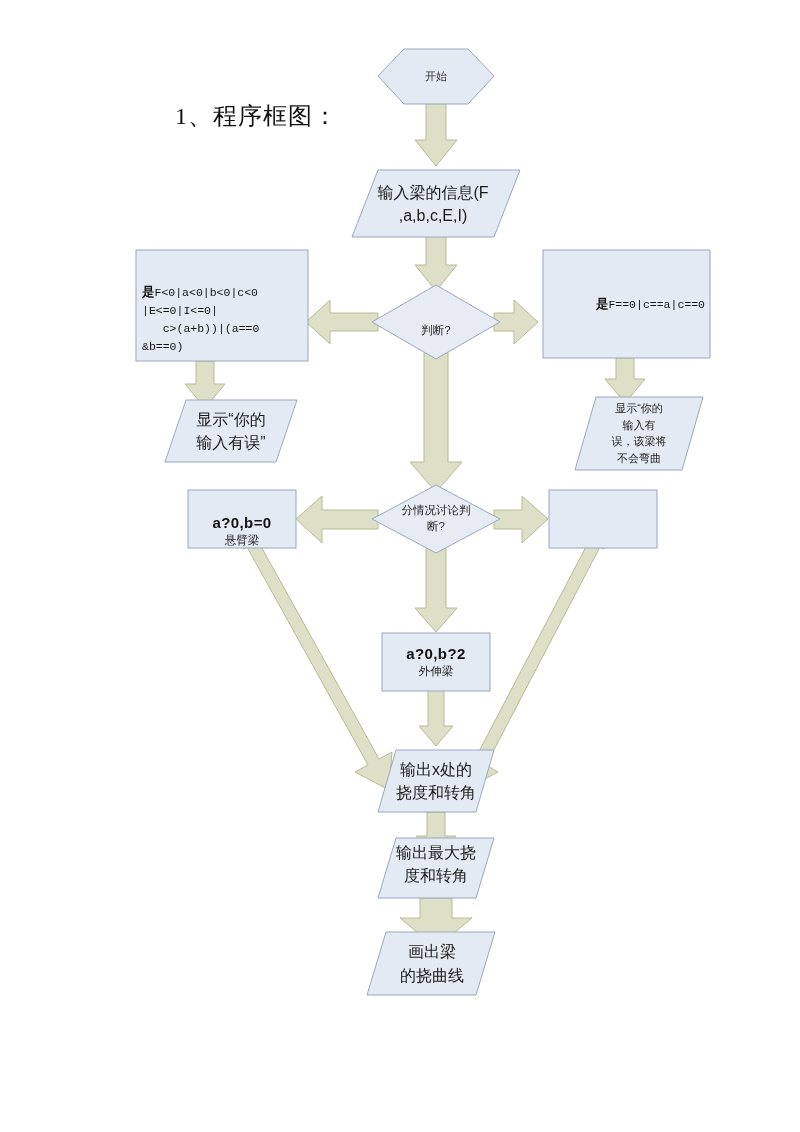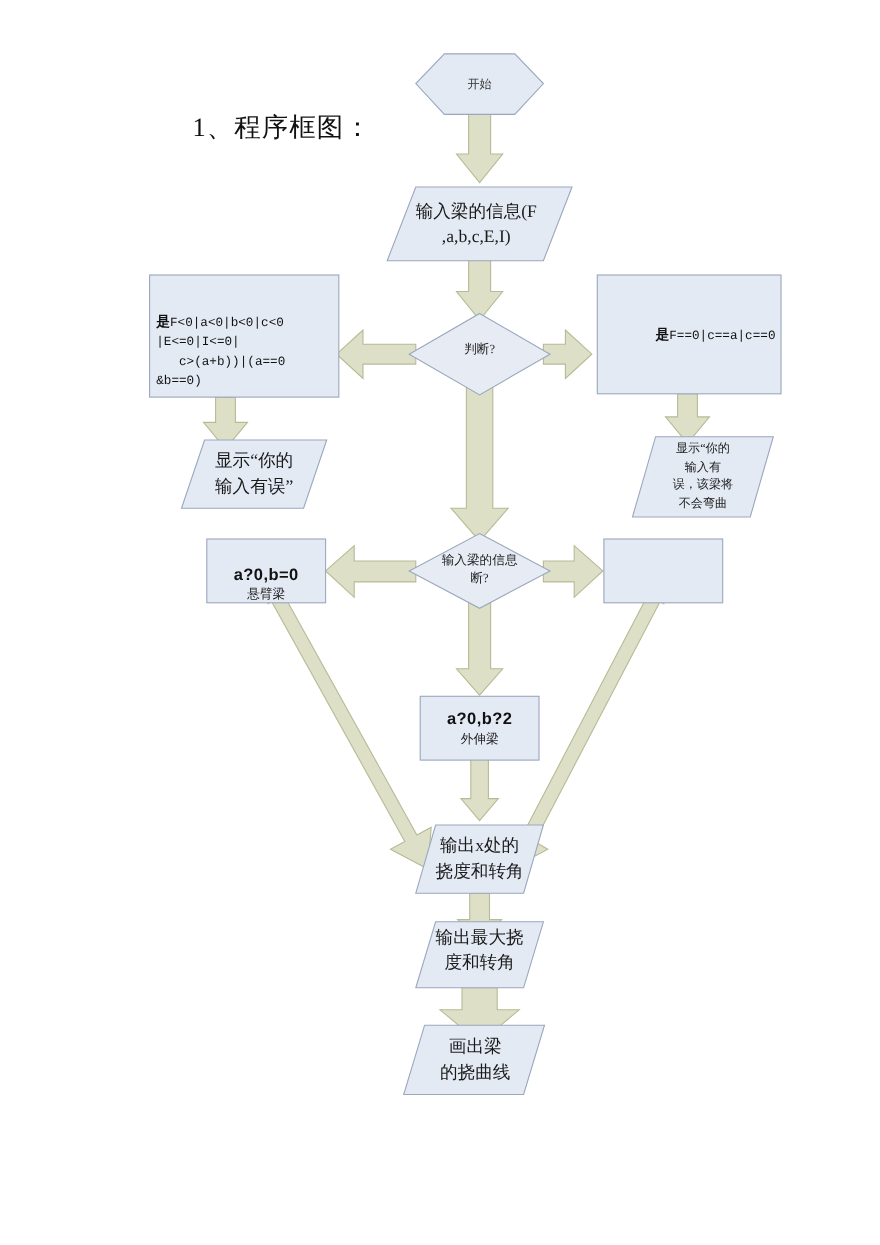--- a/index.html
+++ b/index.html
@@ -38,21 +38,21 @@
   .node-label {
     position: absolute;
     display: flex;
     flex-direction: column;
     align-items: center;
     justify-content: center;
     text-align: center;
     pointer-events: none;
   }
   .cjk {
-    font-family: Liberation Serif, serif;
+    font-family: Liberation Sans, sans-serif;
   }
   .t-start {
     font-size: 11px;
     color: #333333;
   }
   .t-io {
     font-size: 16px;
     line-height: 1.45;
     color: #1a1a1a;
   }
@@ -175,21 +175,21 @@
     <span>,a,b,c,E,I)</span>
   </div>
 
   <div class="node-label t-cond" style="left:142px; top:255px; width:166px; height:100px; align-items:flex-start; justify-content:flex-start;margin-top:28px;">
     <span><b class="cjk">是</b><span>F&lt;0|a&lt;0|b&lt;0|c&lt;0</span></span>
     <span>|E&lt;=0|I&lt;=0|</span>
     <span>   c&gt;(a+b))|(a==0</span>
     <span>&amp;b==0)</span>
   </div>
 
-  <div class="node-label cjk t-diamond" style="left:392px; top:296px; width:88px; height:44px;">
+  <div class="node-label cjk t-diamond" style="left:392px; top:308px; width:88px; height:44px;">
     <span>判断?</span>
   </div>
 
   <div class="node-label t-cond" style="left:565px; top:290px; width:140px; height:30px; align-items:flex-end; justify-content:center;">
     <span><b class="cjk">是</b><span>F==0|c==a|c==0</span></span>
   </div>
 
   <div class="node-label cjk t-io" style="left:176px; top:402px; width:110px; height:58px;">
     <span>显示“你的</span>
     <span>输入有误”</span>
@@ -201,21 +201,21 @@
     <span>误，该梁将</span>
     <span>不会弯曲</span>
   </div>
 
   <div class="node-label" style="left:188px; top:504px; width:108px; height:54px;">
     <span class="t-case-main">a?0,b=0</span>
     <span class="cjk t-case-sub">悬臂梁</span>
   </div>
 
   <div class="node-label cjk t-diamond" style="left:378px; top:495px; width:116px; height:46px;">
-    <span>输入梁的信息</span>
+    <span>分情况讨论判</span>
     <span>断?</span>
   </div>
 
 
   <div class="node-label" style="left:382px; top:635px; width:108px; height:54px;">
     <span class="t-case-main">a?0,b?2</span>
     <span class="cjk t-case-sub">外伸梁</span>
   </div>
 
   <div class="node-label cjk t-io" style="left:382px; top:752px; width:108px; height:58px;">

